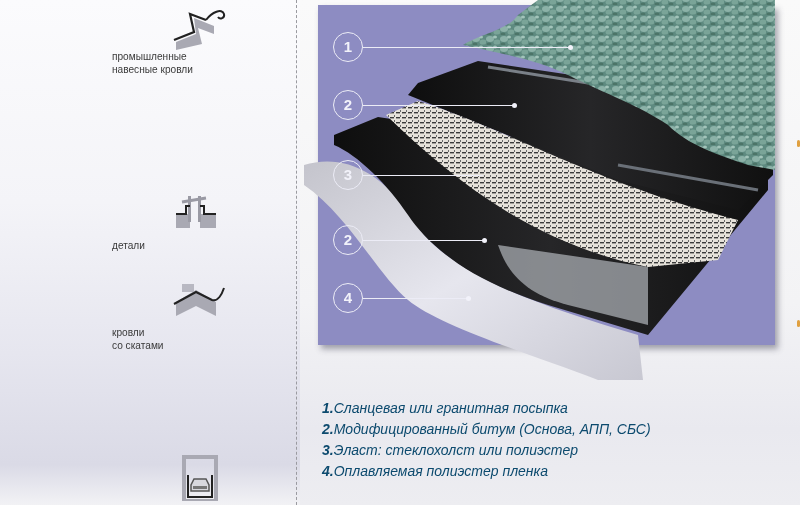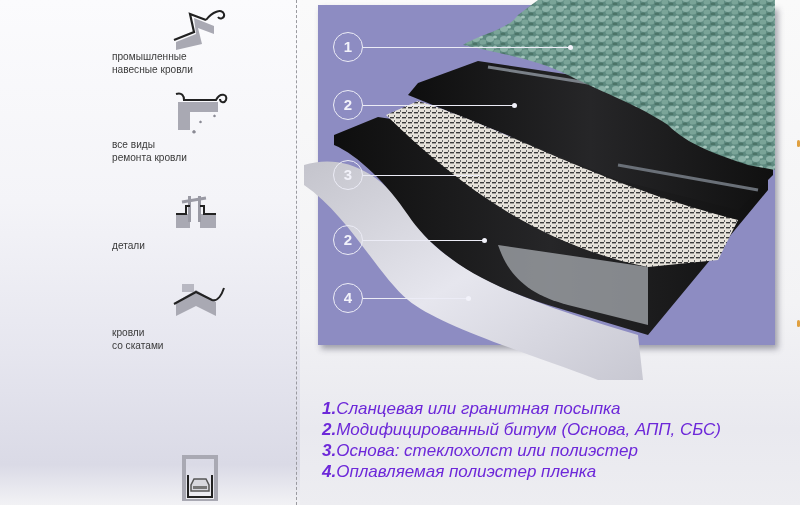--- a/index.html
+++ b/index.html
@@ -36,21 +36,21 @@
   .callout-circle {
     position: absolute; width: 30px; height: 30px; border-radius: 50%;
     border: 1.5px solid #ececf6; box-sizing: border-box;
     color: #f2f2fa; font-weight: bold; font-size: 15px; line-height: 27px; text-align: center;
   }
   .callout-line { position: absolute; height: 1px; background: #ececf6; }
   .callout-dot { position: absolute; width: 5px; height: 5px; border-radius: 50%; background: #f2f2fa; }
   
   .legend { position: absolute; left: 322px; top: 398px; width: 478px; }
   .legend-item {
-    font-style: italic; font-size: 17px; line-height: 21px; color: #6d28d9;
+    font-style: italic; font-size: 14px; line-height: 21px; color: #0c4a6e;
     white-space: nowrap; font-family: "Liberation Sans", sans-serif;
   }
   .legend-num { font-weight: bold; }
   .orange-mark { position: absolute; width: 3px; height: 7px; background: #e0a040; border-radius: 2px; }
 </style>
 </head>
 <body>
 
 <div class="bg-right"></div>
 <div class="divider"></div>
@@ -60,31 +60,20 @@
   <div class="side-item" style="top:4px;">
     <svg class="side-icon" width="64" height="46" viewBox="0 0 64 46">
       <polygon points="8,38 28,30 26,14 46,22 46,30 30,24 34,40 8,46" fill="#a9a9b3"></polygon>
       <polyline points="6,36 26,28 22,10 38,16" fill="none" stroke="#222" stroke-width="2.2"></polyline>
       <path d="M38,16 C44,8 54,4 56,10 C57,14 52,16 50,13" fill="none" stroke="#222" stroke-width="2"></path>
     </svg>
     <span class="side-label">промышленные</span>
     <span class="side-label">навесные кровли</span>
   </div>
 
-  <div class="side-item" style="top:90px;">
-    <svg class="side-icon" width="64" height="48" viewBox="0 0 64 48">
-      <polygon points="10,12 50,12 50,22 22,22 22,40 10,40" fill="#a9a9b3"></polygon>
-      <path d="M8,4 C14,2 16,6 16,10 L48,10 C52,2 60,4 58,10 C56,14 52,12 52,9" fill="none" stroke="#222" stroke-width="2"></path>
-      <path d="M24,42 q2,-4 4,0 q-2,3 -4,0z" fill="#8a8a94"></path>
-      <path d="M31,32 q1.5,-3 3,0 q-1.5,2.5 -3,0z" fill="#8a8a94"></path>
-      <path d="M45,26 q1.5,-3 3,0 q-1.5,2.5 -3,0z" fill="#8a8a94"></path>
-    </svg>
-    <span class="side-label">все виды</span>
-    <span class="side-label">ремонта кровли</span>
-  </div>
 
   <div class="side-item" style="top:190px;">
     <svg class="side-icon" width="64" height="46" viewBox="0 0 64 46">
       <rect x="8" y="24" width="14" height="14" fill="#a9a9b3"></rect>
       <rect x="32" y="24" width="16" height="14" fill="#a9a9b3"></rect>
       <rect x="20" y="6" width="3" height="26" fill="#9a9aa4"></rect>
       <rect x="30" y="6" width="3" height="26" fill="#9a9aa4"></rect>
       <line x1="14" y1="12" x2="38" y2="8" stroke="#9a9aa4" stroke-width="3"></line>
       <path d="M8,24 L18,24 L18,16 L22,16" fill="none" stroke="#222" stroke-width="2"></path>
       <path d="M48,24 L36,24 L36,16 L32,16" fill="none" stroke="#222" stroke-width="2"></path>
@@ -185,18 +174,18 @@
 <div class="orange-mark" style="left:797px; top:320px;"></div>
 
 <div class="legend">
   <div class="legend-item">
     <span class="legend-num">1.</span><span>Сланцевая или гранитная посыпка</span>
   </div>
   <div class="legend-item">
     <span class="legend-num">2.</span><span>Модифицированный битум (Основа, АПП, СБС)</span>
   </div>
   <div class="legend-item">
-    <span class="legend-num">3.</span><span>Основа: стеклохолст или полиэстер</span>
+    <span class="legend-num">3.</span><span>Эласт: стеклохолст или полиэстер</span>
   </div>
   <div class="legend-item">
     <span class="legend-num">4.</span><span>Оплавляемая полиэстер пленка</span>
   </div>
 </div>
 
 </body></html>

